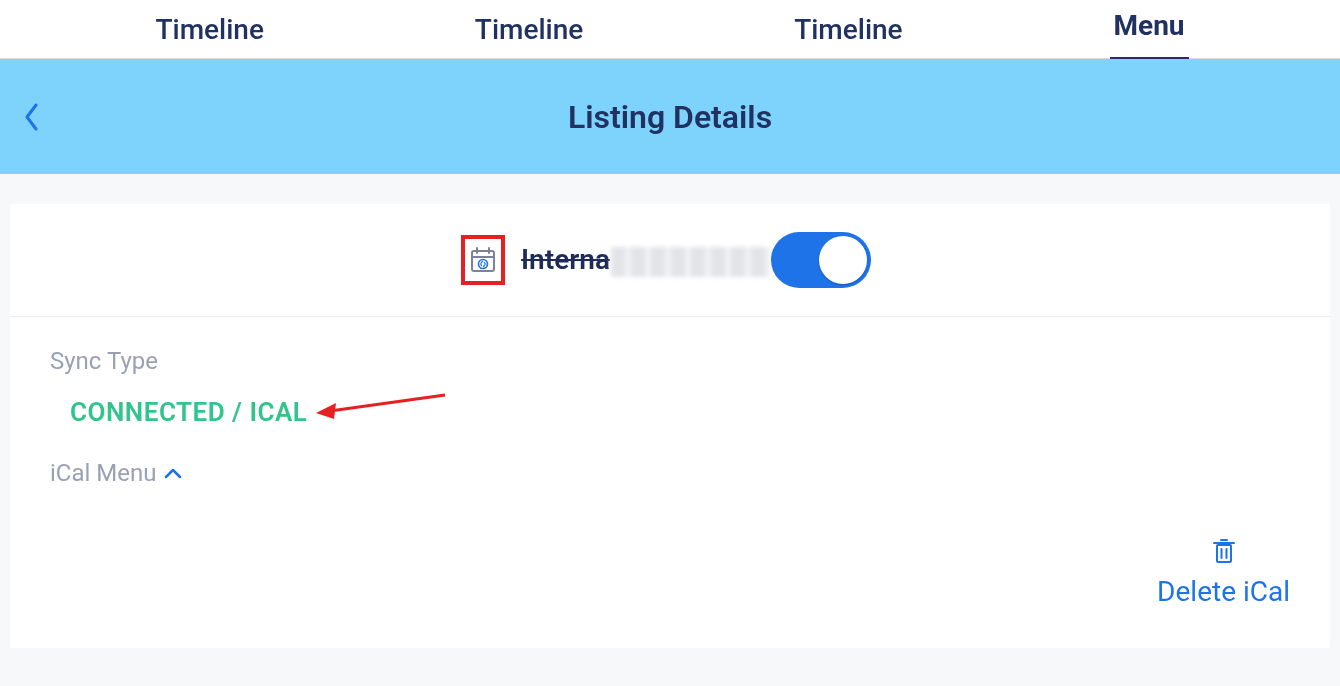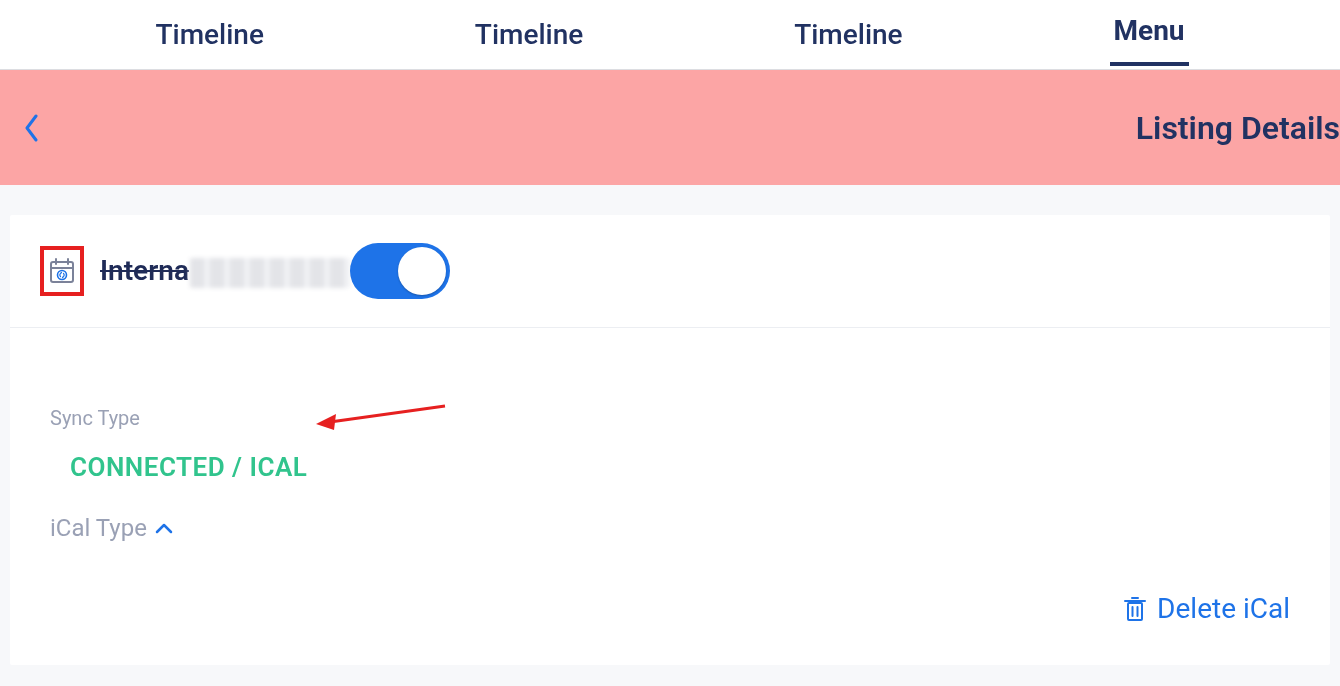--- a/index.html
+++ b/index.html
@@ -5,46 +5,46 @@
   * { box-sizing: border-box; }
   html, body {
     margin: 0; padding: 0;
     width: 1340px; height: 686px;
     font-family: -apple-system, BlinkMacSystemFont, "Segoe UI", Roboto, "Helvetica Neue", Arial, sans-serif;
     background: #f7f8fa;
     color: #1f2b57;
   }
   .topnav {
     background: #ffffff;
-    height: 70px;
+    height: 59px;
     display: flex;
     align-items: center;
     justify-content: space-around;
     border-bottom: 1px solid #dcdde1;
     padding: 0 50px;
   }
   .topnav .tab {
     font-size: 28px;
     color: #213262;
     padding: 15px 4px;
     font-weight: 500;
     cursor: pointer;
   }
   .topnav .tab.active {
     font-weight: 700;
     border-bottom: 4px solid #213262;
     padding-top: 11px;
   }
   .subheader {
-    background: #fca5a5;
+    background: #7dd3fc;
     height: 115px;
     position: relative;
     display: flex;
     align-items: center;
-    justify-content: flex-end;
+    justify-content: center;
   }
   .back-chevron {
     position: absolute;
     left: 16px;
     top: 50%;
     transform: translateY(-50%);
     cursor: pointer;
     padding: 8px;
   }
   .page-title {
@@ -53,21 +53,21 @@
     color: #213262;
   }
   .card {
     background: #ffffff;
     margin: 30px 10px 10px 10px;
     border-radius: 2px;
   }
   .card-header {
     display: flex;
     align-items: center;
-    justify-content: flex-start;
+    justify-content: center;
     padding: 28px 38px 28px 30px;
     border-bottom: 1px solid #eceef2;
   }
   .card-header .left {
     display: flex;
     align-items: center;
     gap: 16px;
   }
   .icon-box {
     width: 44px;
@@ -109,23 +109,22 @@
     border-radius: 50%;
     right: 4px;
     top: 4px;
     box-shadow: 0 1px 2px rgba(0,0,0,0.25);
   }
   .card-body {
     padding: 30px 40px 40px 40px;
   }
   .label {
     color: #9aa1b5;
-    font-size: 20px;
+    font-size: 24px;
     margin-bottom: 22px;
-    margin-top: 48px;
   }
   .status {
     color: #31c48d;
     font-size: 26px;
     font-weight: 600;
     letter-spacing: 0.5px;
     margin-bottom: 32px;
     margin-left: 20px;
   }
   .ical-link-row {
@@ -141,20 +140,21 @@
     justify-content: flex-end;
     padding-top: 50px;
   }
   .delete-btn {
     display: inline-flex;
     align-items: center;
     gap: 10px;
     color: #1e73e8;
     font-size: 28px;
     cursor: pointer;
+    flex-direction: column;
   }
   .chevron-up-small svg, .back-chevron svg, .icon-box svg, .delete-btn svg {
     display: block;
   }
   .arrow-annot {
     position: absolute;
     pointer-events: none;
   }
 </style>
 </head>
@@ -203,21 +203,21 @@
   <div class="card-body" style="position:relative;">
     <div class="label">Sync Type</div>
     <div class="status">CONNECTED / ICAL</div>
 
     <svg class="arrow-annot" style="left:300px; top:66px;" width="140" height="40" viewBox="0 0 140 40">
       <line x1="135" y1="12" x2="20" y2="28" stroke="#e62020" stroke-width="3"></line>
       <polygon points="6,30 26,20 24,36" fill="#e62020"></polygon>
     </svg>
 
     <div class="ical-link-row">
-      <span>iCal Type</span>
+      <span>iCal Menu</span>
       <span class="chevron-up-small">
         <svg width="18" height="12" viewBox="0 0 18 12">
           <polyline points="2,10 9,3 16,10" fill="none" stroke="#1e73e8" stroke-width="2.5" stroke-linecap="round" stroke-linejoin="round"></polyline>
         </svg>
       </span>
     </div>
 
     <div class="delete-row">
       <div class="delete-btn">
         <svg width="24" height="28" viewBox="0 0 24 28">

